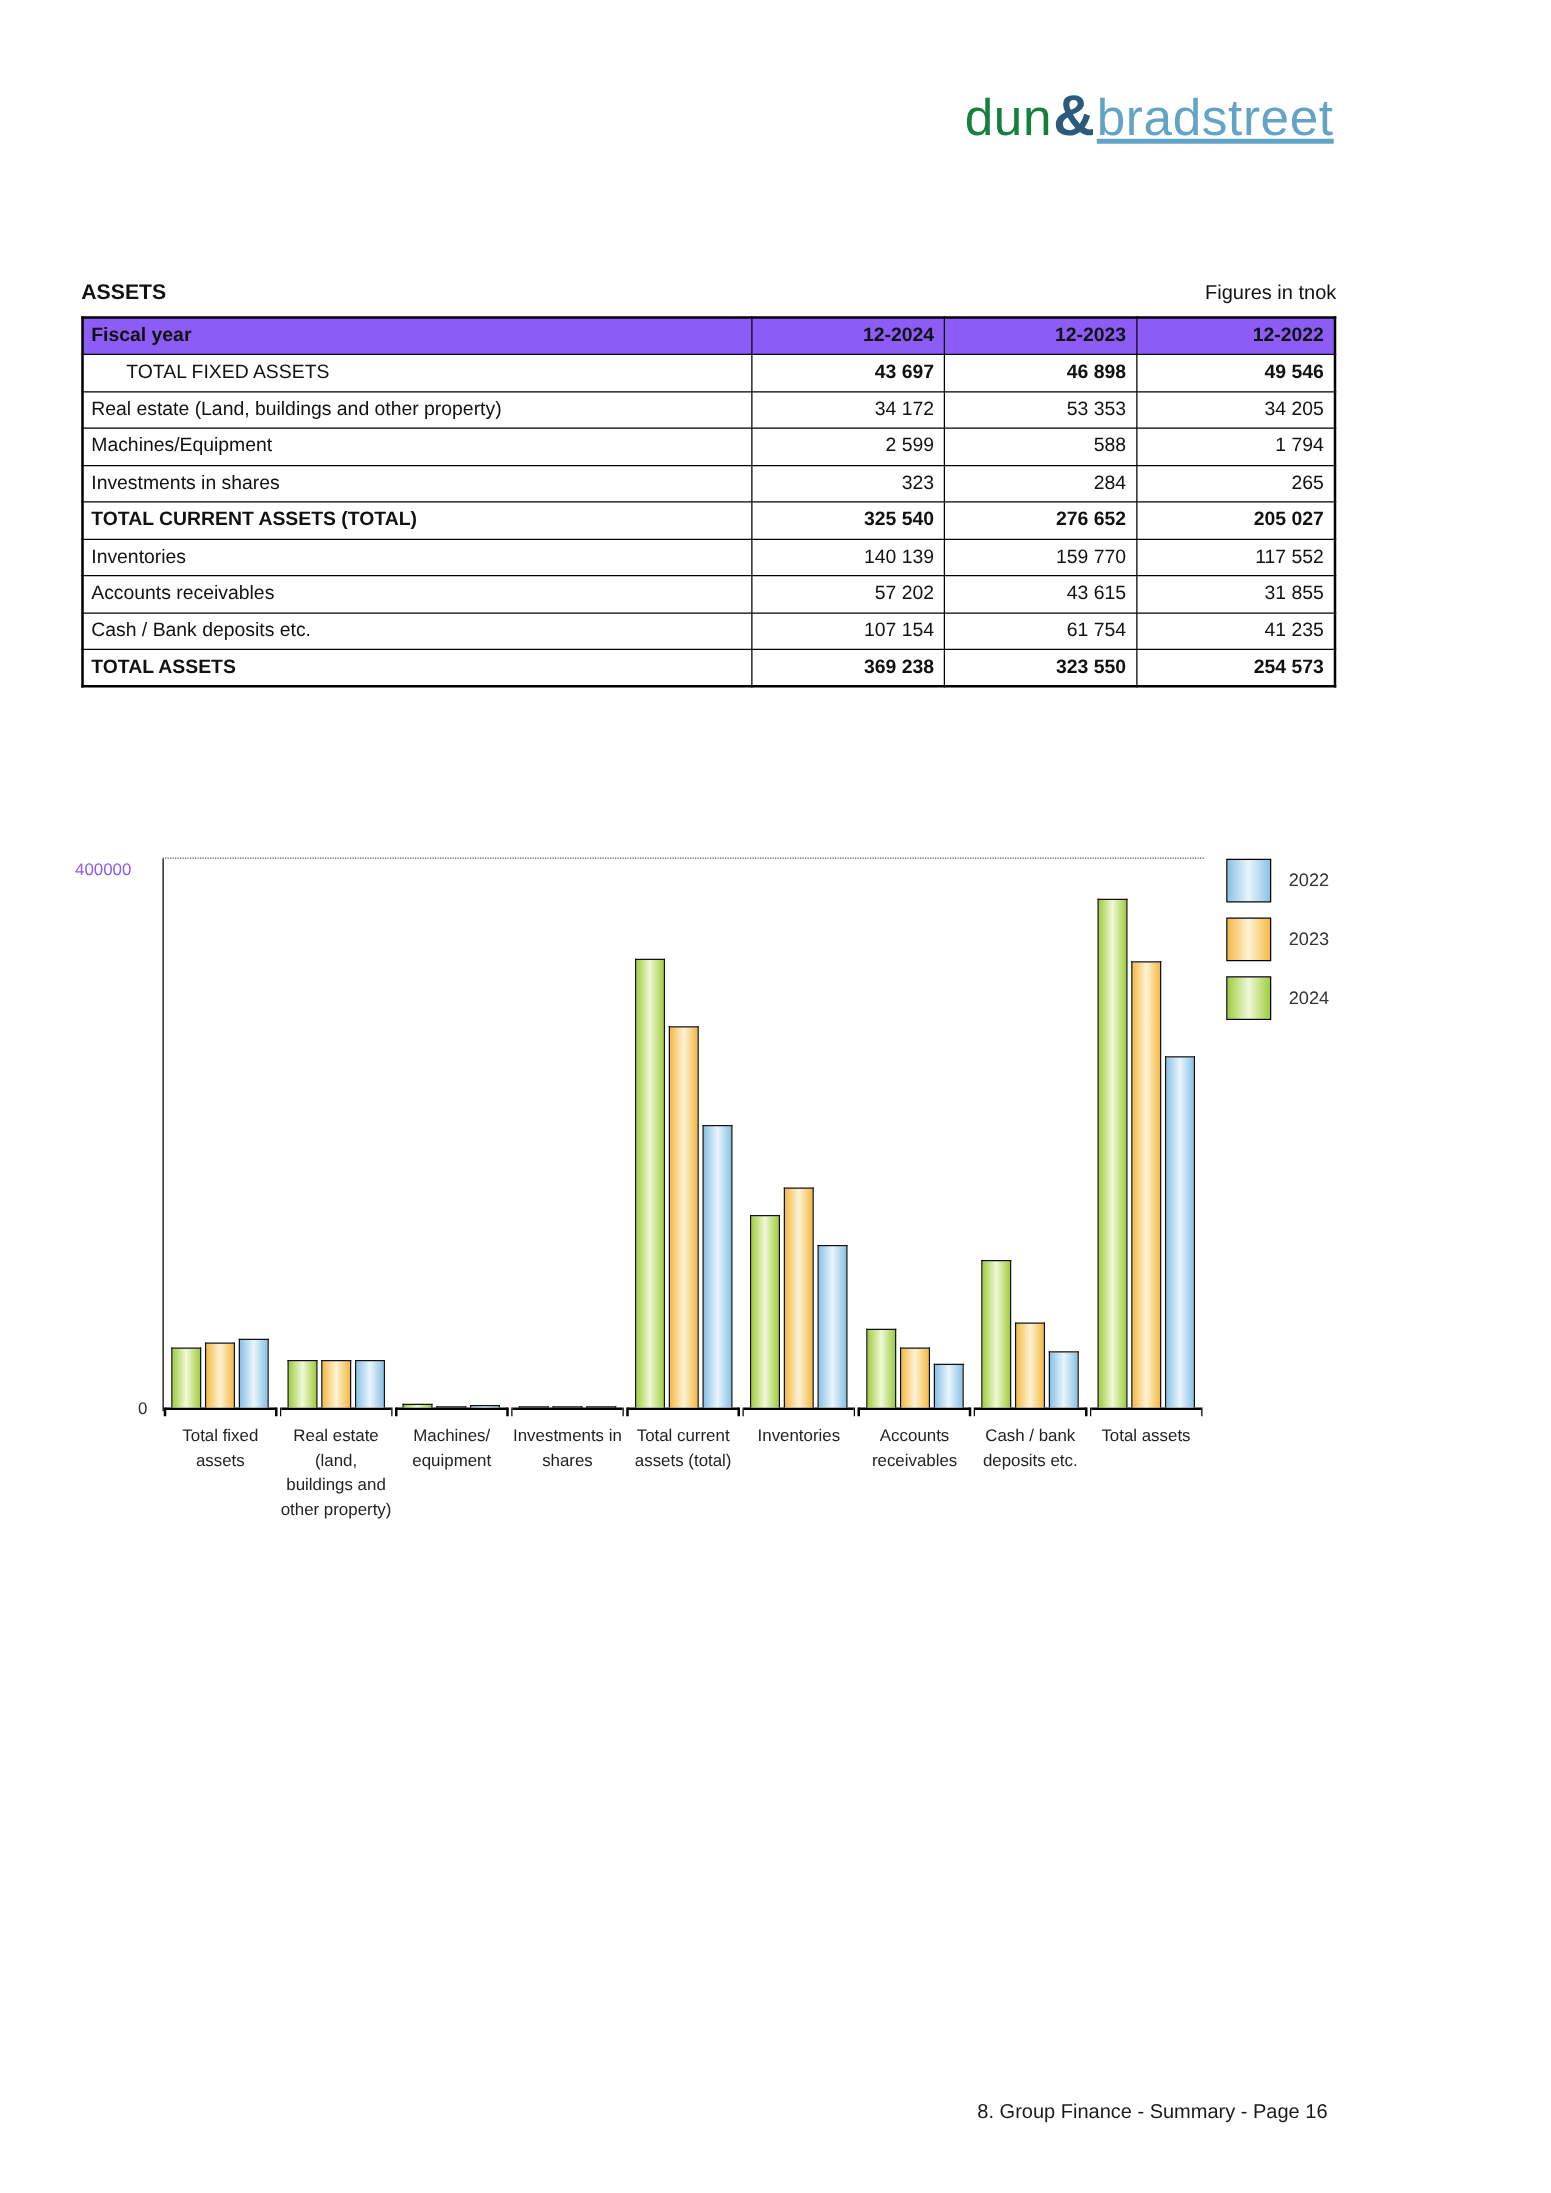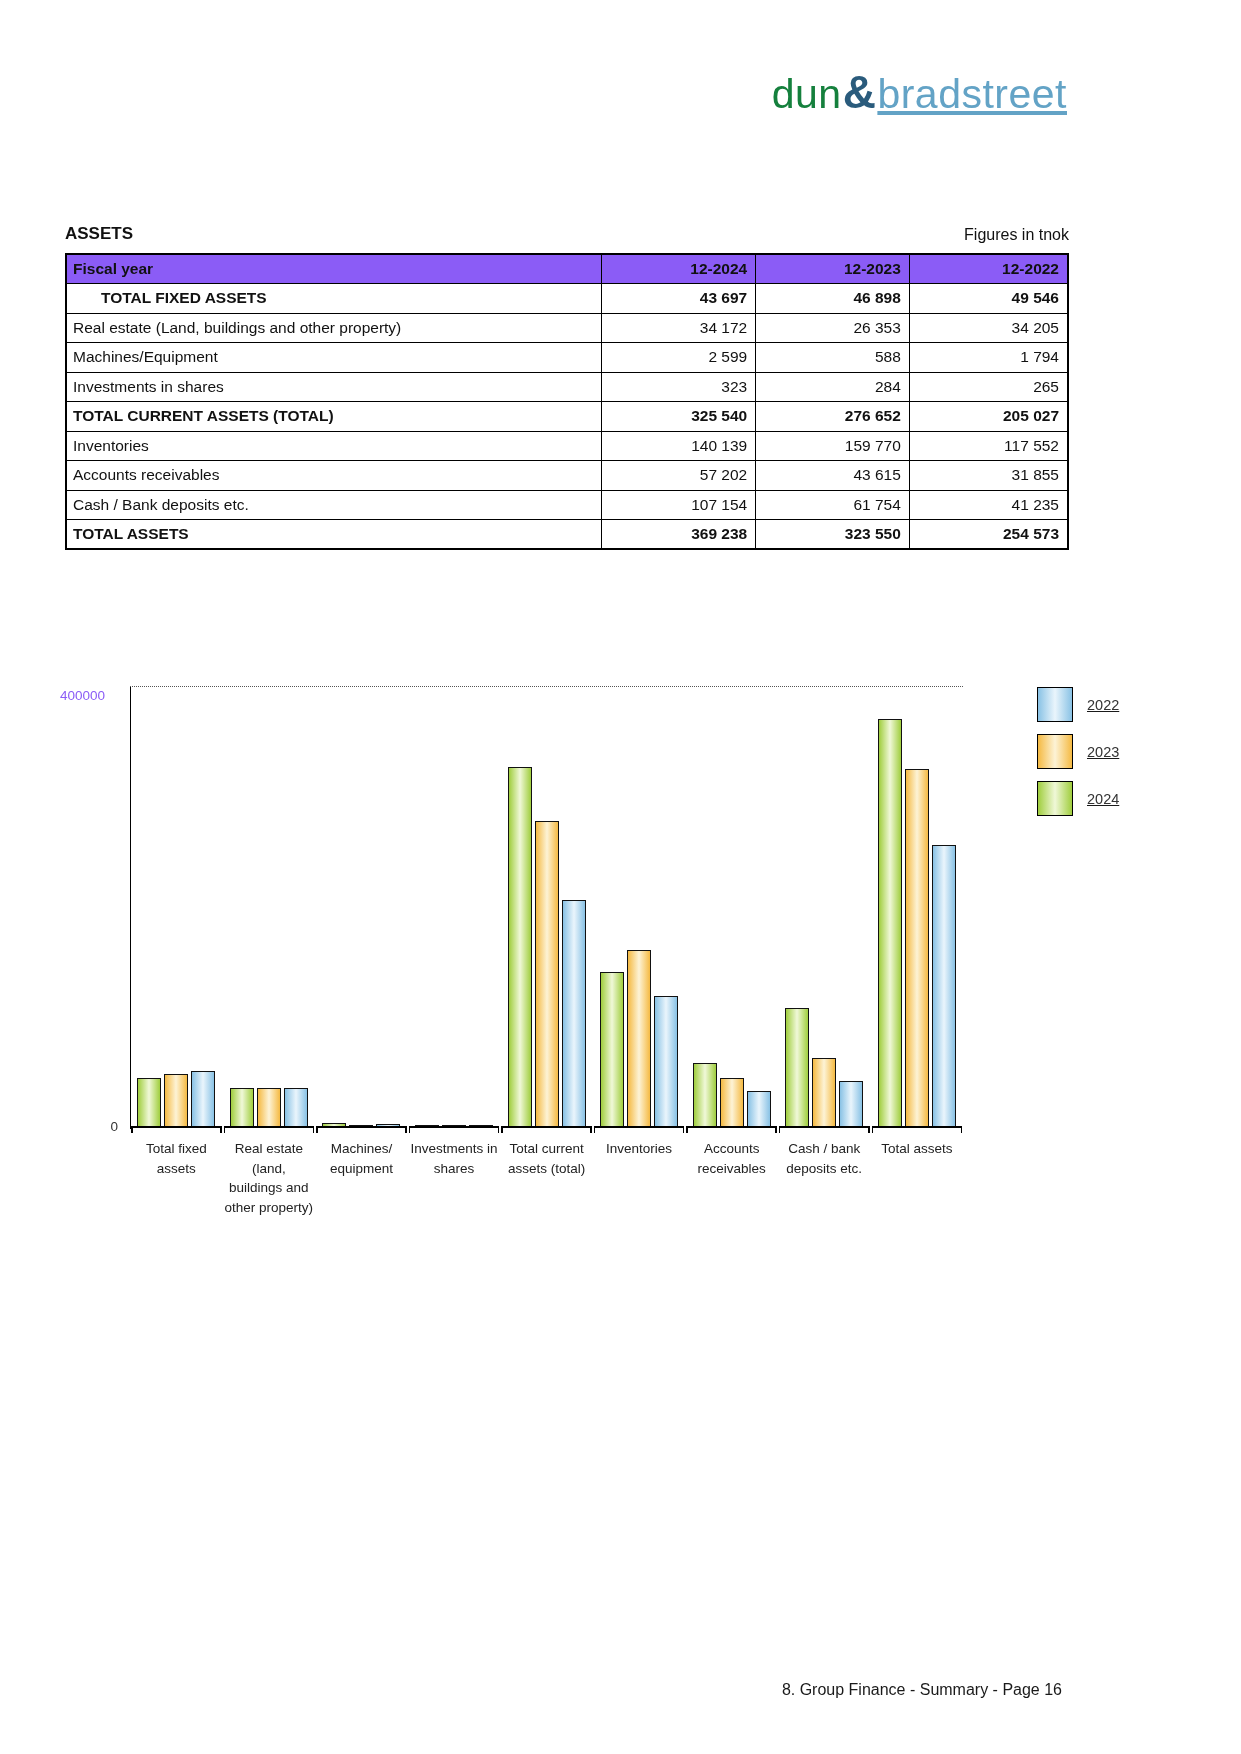--- a/index.html
+++ b/index.html
@@ -89,21 +89,21 @@
     border:1px solid #111; border-bottom:none;
   }
   .xlabels {
     position:absolute; left:130px; top:1139px; width:833px;
     display:flex;
   }
   .xlab {
     flex:1; margin:0 2px; text-align:center;
     font-size:13.5px; line-height:19.5px; color:#222;
   }
-  .legend { position:absolute; left:1037px; top:687px;text-decoration:underline; }
+  .legend { position:absolute; left:981px; top:687px; }
   .legend-item { display:flex; align-items:center; margin-bottom:12px; height:35px; }
   .legend-swatch { width:36px; height:35px; border:1px solid #000; }
   .legend-label { margin-left:14px; font-size:14.5px; color:#333; }
 
   
   .footer {
     position:absolute; top:1681px; right:179px;
     font-size:16px; color:#1a1a1a;
   }
 </style>
@@ -131,29 +131,29 @@
       <thead>
           <tr>
             <th>Fiscal year</th>
             <th>12-2024</th>
             <th>12-2023</th>
             <th>12-2022</th>
           </tr>
         </thead>
       <tbody>
           <tr class="bold">
-            <td style="font-weight: bold; padding-left: 34px;">TOTAL FIXED ASSETS</td>
+            <td style="font-weight: normal; padding-left: 34px;">TOTAL FIXED ASSETS</td>
             <td>43 697</td>
             <td>46 898</td>
             <td>49 546</td>
           </tr>
           <tr>
             <td>Real estate (Land, buildings and other property)</td>
             <td>34 172</td>
-            <td>26 353</td>
+            <td>53 353</td>
             <td>34 205</td>
           </tr>
           <tr>
             <td>Machines/Equipment</td>
             <td>2 599</td>
             <td>588</td>
             <td>1 794</td>
           </tr>
           <tr>
             <td>Investments in shares</td>

